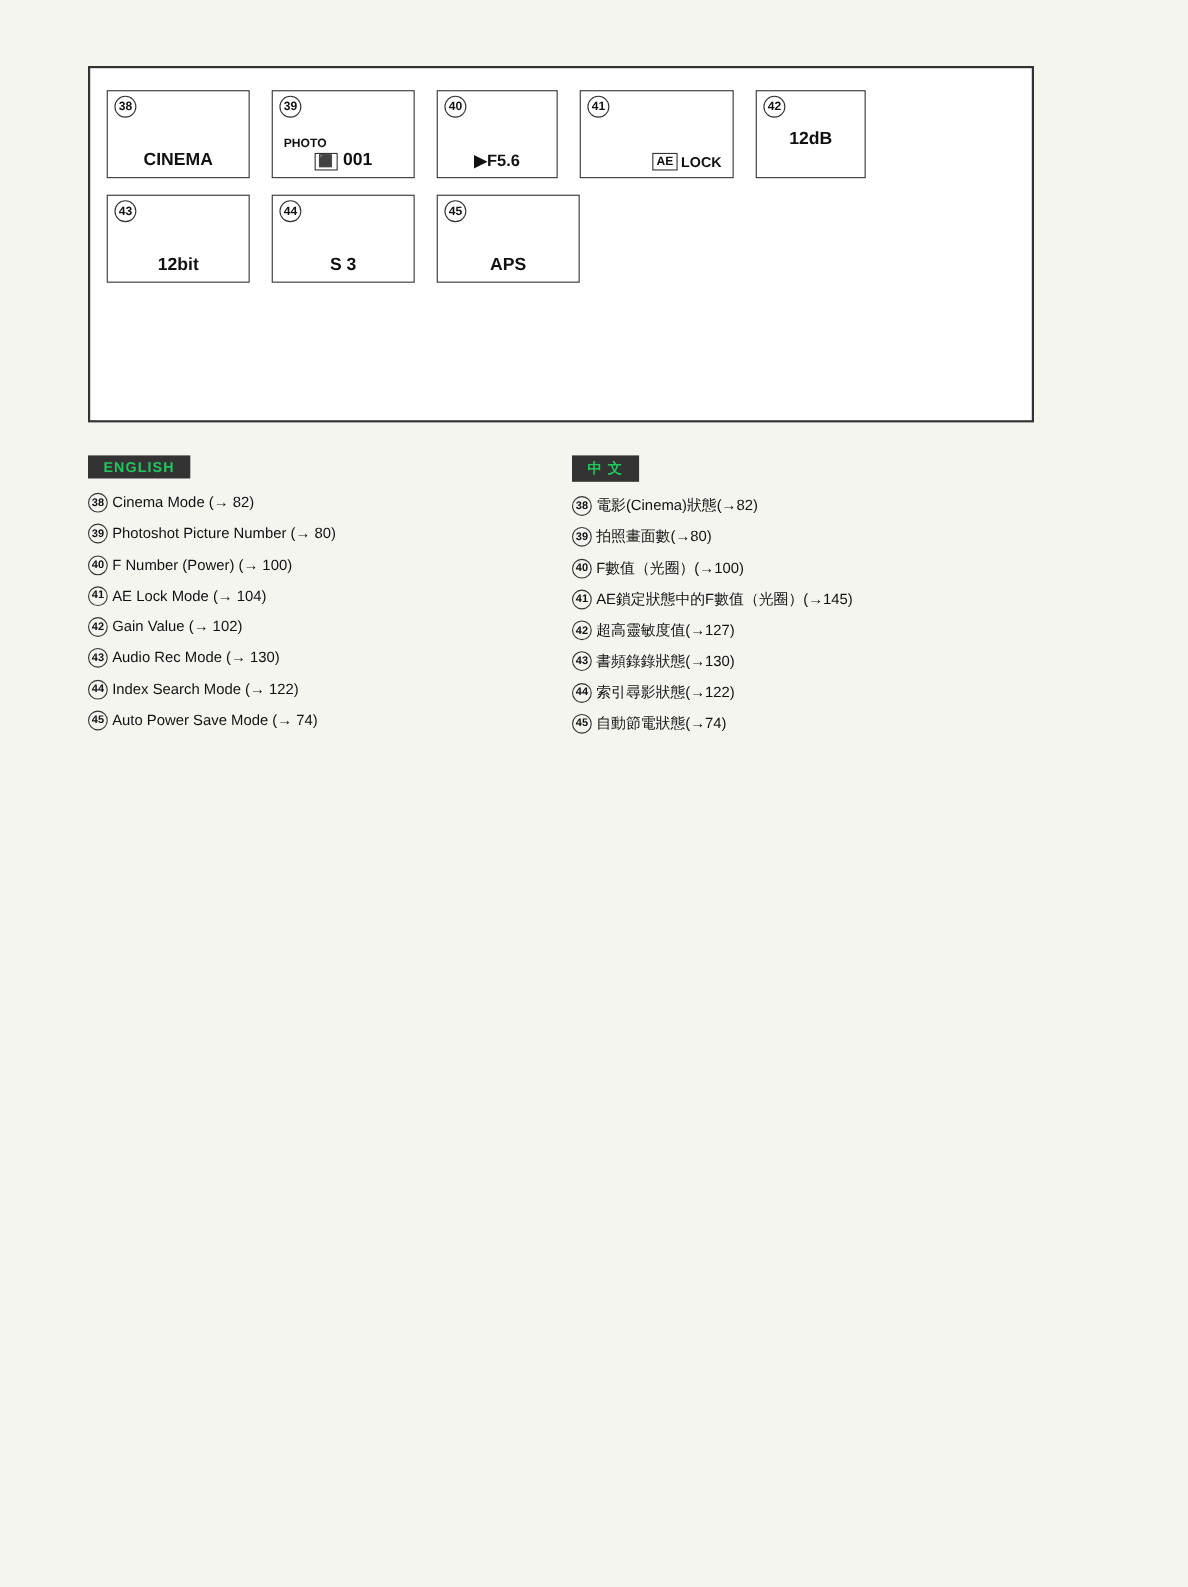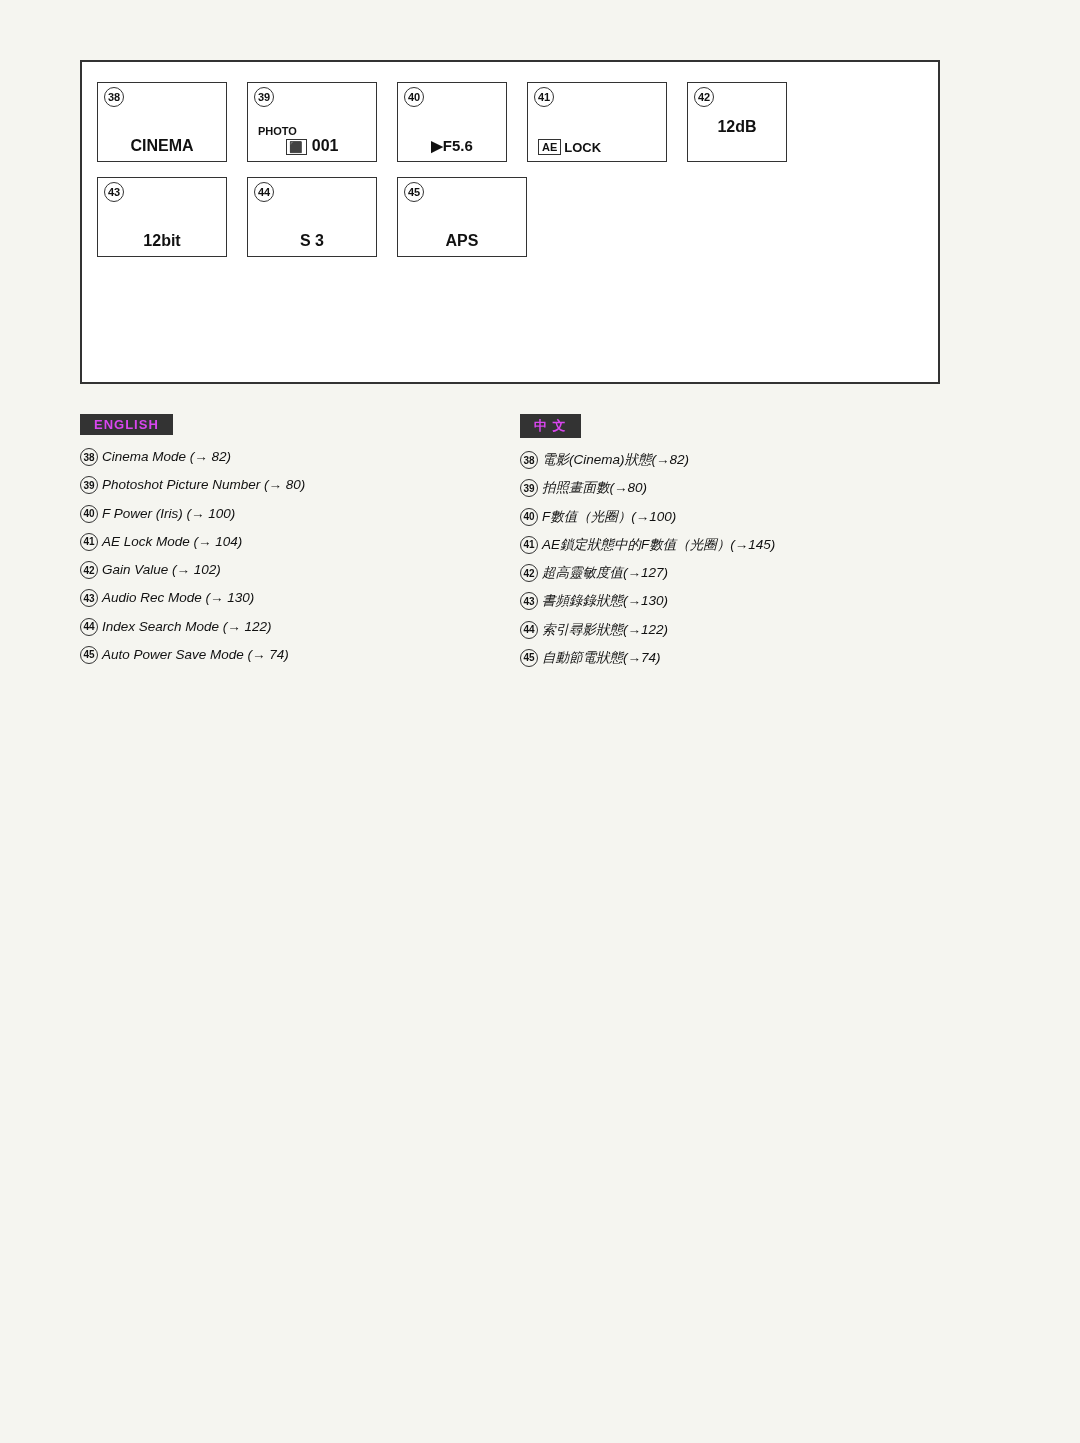--- a/index.html
+++ b/index.html
@@ -95,20 +95,21 @@
       justify-content: center;
       align-items: flex-end;
     }
 
     .ae-lock-text {
       font-size: 13px;
       font-weight: bold;
       display: flex;
       align-items: center;
       gap: 3px;
+      justify-content: flex-end;
     }
 
     .ae-box {
       border: 1.5px solid #333;
       font-size: 11px;
       padding: 1px 3px;
       font-weight: bold;
     }
 
     
@@ -142,21 +143,21 @@
       margin: 0 auto;
     }
 
     .lang-col {
       flex: 1;
     }
 
     .lang-header {
       display: inline-block;
       background: #333;
-      color: #d946ef;
+      color: #22c55e;
       font-size: 13px;
       font-weight: bold;
       padding: 3px 14px;
       margin-bottom: 12px;
       letter-spacing: 1px;
     }
 
     .lang-item {
       font-size: 13.5px;
       margin-bottom: 8px;
@@ -175,21 +176,20 @@
       height: 18px;
       display: inline-flex;
       align-items: center;
       justify-content: center;
       font-size: 10px;
       margin-top: 1px;
     }
 
     .lang-text {
       font-size: 13.5px;
-      font-style: italic;
     }
 
     
     .page-number {
       text-align: center;
       margin-top: 40px;
       font-size: 14px;
       color: #333;
     }
 
@@ -291,21 +291,21 @@
           <div class="lang-item">
             <span class="lang-num">38</span>
             <span class="lang-text">Cinema Mode (→ 82)</span>
           </div>
           <div class="lang-item">
             <span class="lang-num">39</span>
             <span class="lang-text">Photoshot Picture Number (→ 80)</span>
           </div>
           <div class="lang-item">
             <span class="lang-num">40</span>
-            <span class="lang-text">F Power (Iris) (→ 100)</span>
+            <span class="lang-text">F Number (Power) (→ 100)</span>
           </div>
           <div class="lang-item">
             <span class="lang-num">41</span>
             <span class="lang-text">AE Lock Mode (→ 104)</span>
           </div>
           <div class="lang-item">
             <span class="lang-num">42</span>
             <span class="lang-text">Gain Value (→ 102)</span>
           </div>
           <div class="lang-item">

